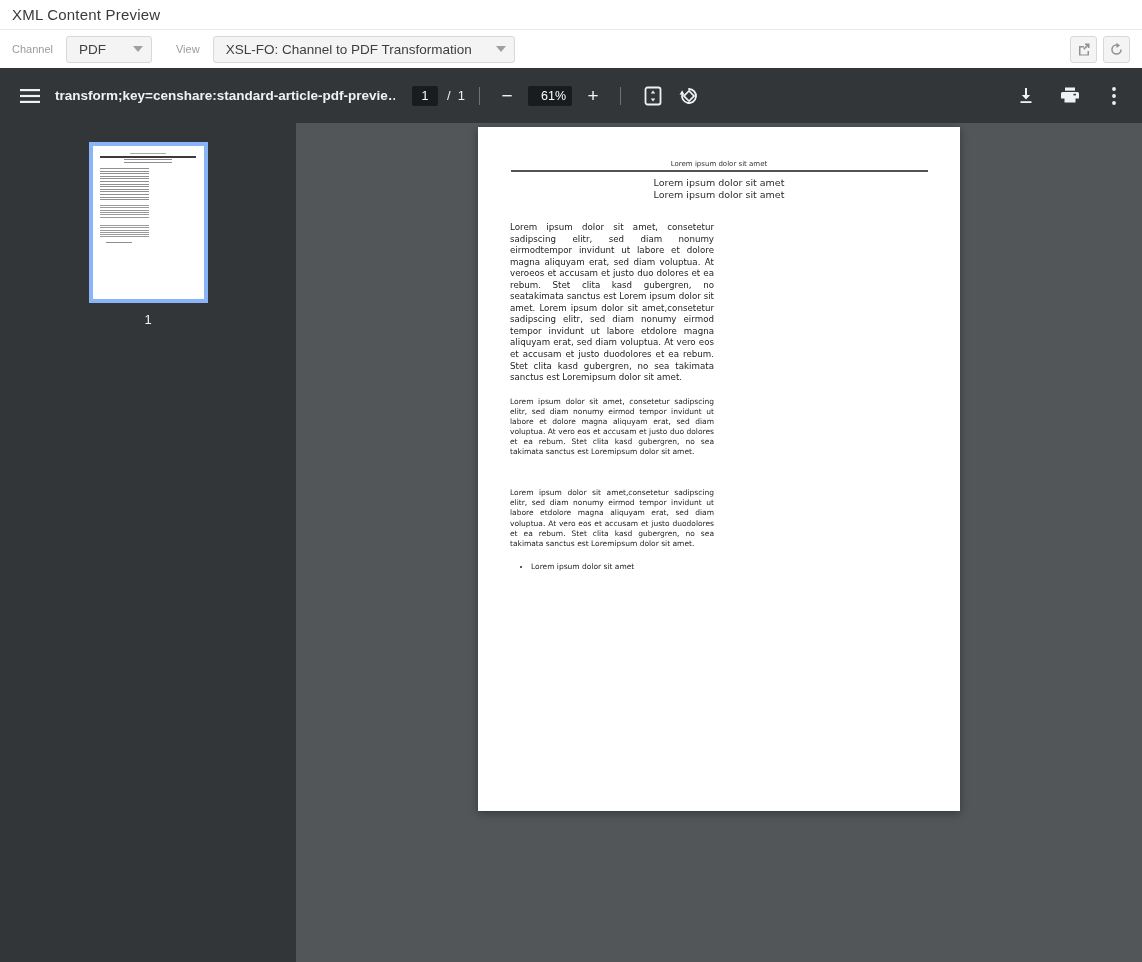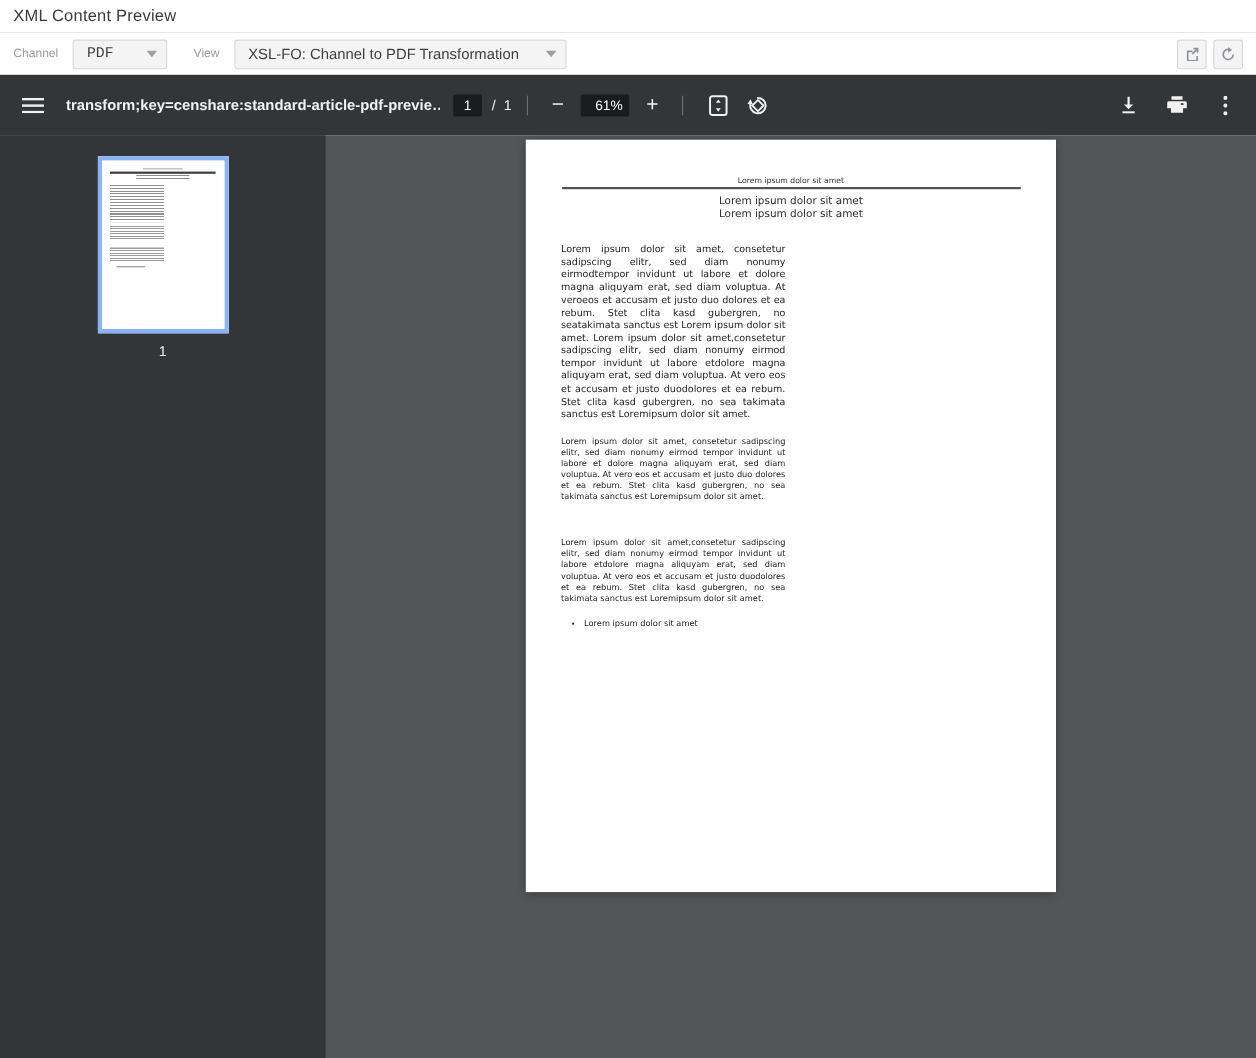--- a/index.html
+++ b/index.html
@@ -11,36 +11,36 @@
               display:flex; align-items:center; padding:0 12px; }
   .titlebar h1 { font-size:15px; font-weight:400; color:#3a3a3a; letter-spacing:.2px; }
 
   
   .channel-bar { height:38px; background:#fff; display:flex; align-items:center; padding:0 12px; }
   .bar-label { font-size:11px; color:#9b9b9b; margin-right:13px; }
   .select { height:27px; background:#f4f4f4; border:1px solid #d8d8d8; border-radius:3px;
             display:flex; align-items:center; justify-content:space-between;
             padding:0 8px 0 12px; cursor:default; }
   .select .sel-text { font-size:13.5px; color:#3f3f3f; white-space:nowrap; }
-  .select-channel { width:86px; margin-right:24px;font-family:Liberation Mono, monospace; }
+  .select-channel { width:86px; margin-right:24px; }
   .select-view { width:302px; }
   .chev { width:10px; height:6px; margin-left:14px; flex:none; }
   .spacer { flex:1; }
   .light-btn { width:27px; height:27px; background:#f4f4f4; border:1px solid #d8d8d8;
                border-radius:3px; display:flex; align-items:center; justify-content:center;
                margin-left:6px; }
   .light-btn svg { display:block; }
 
   
   .pdf-toolbar { height:55px; background:#323639; position:relative;
                  display:flex; align-items:center; color:#f1f1f1; }
   .tb-left { display:flex; align-items:center; padding-left:12px; }
   .icon-btn { width:36px; height:36px; border:none; background:transparent; display:flex;
               align-items:center; justify-content:center; cursor:pointer; flex:none; }
-  .filename { font-size:13.5px; font-weight:bold; color:#f1f1f1; margin-left:12px;
+  .filename { font-size:13.5px; font-weight:bold; color:#f1f1f1; margin-left:7px;
               white-space:nowrap; max-width:340px; overflow:hidden; }
   .tb-center { position:absolute; left:412px; top:0; bottom:0; display:flex; align-items:center; }
   .dark-box { background:#191b1d; color:#fff; font-size:12.5px; border-radius:2px;
               text-align:center; border:none; }
   .page-input { width:26px; height:20px; padding:0; font-family:"Liberation Sans",sans-serif; }
   .page-total { font-size:13px; color:#f1f1f1; margin-left:9px; white-space:pre; }
   .vsep { width:1px; height:18px; background:#6e7175; margin:0 14px; }
   .zoombtn { color:#f1f1f1; font-size:19px; font-weight:400; background:none; border:none;
              width:26px; height:26px; line-height:24px; cursor:pointer; }
   .zoom-box { min-width:44px; padding:3px 6px; margin:0 8px;text-align:right; }

